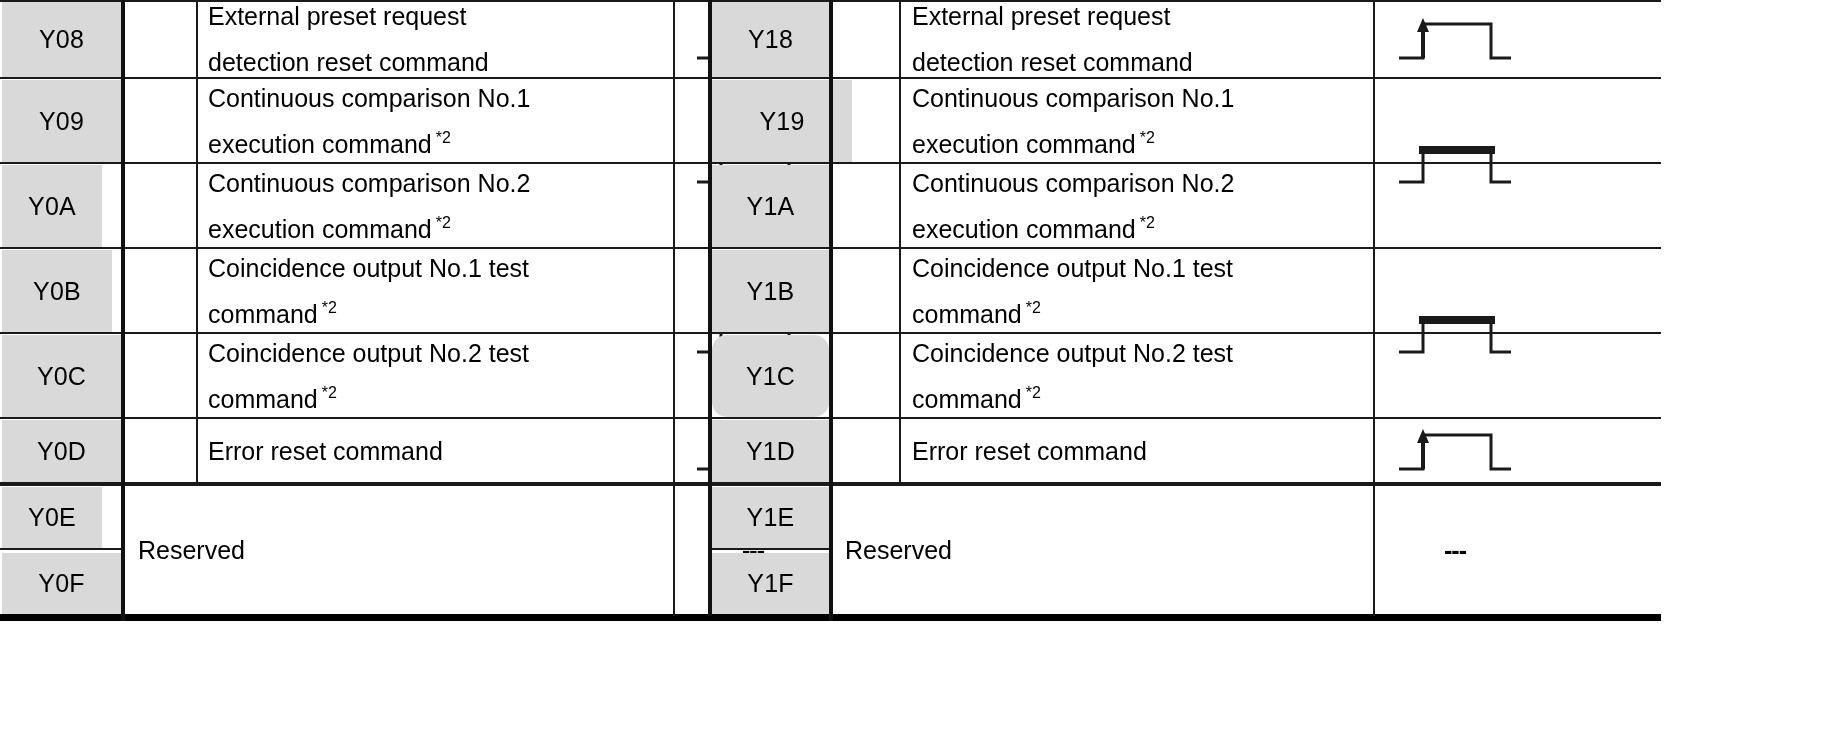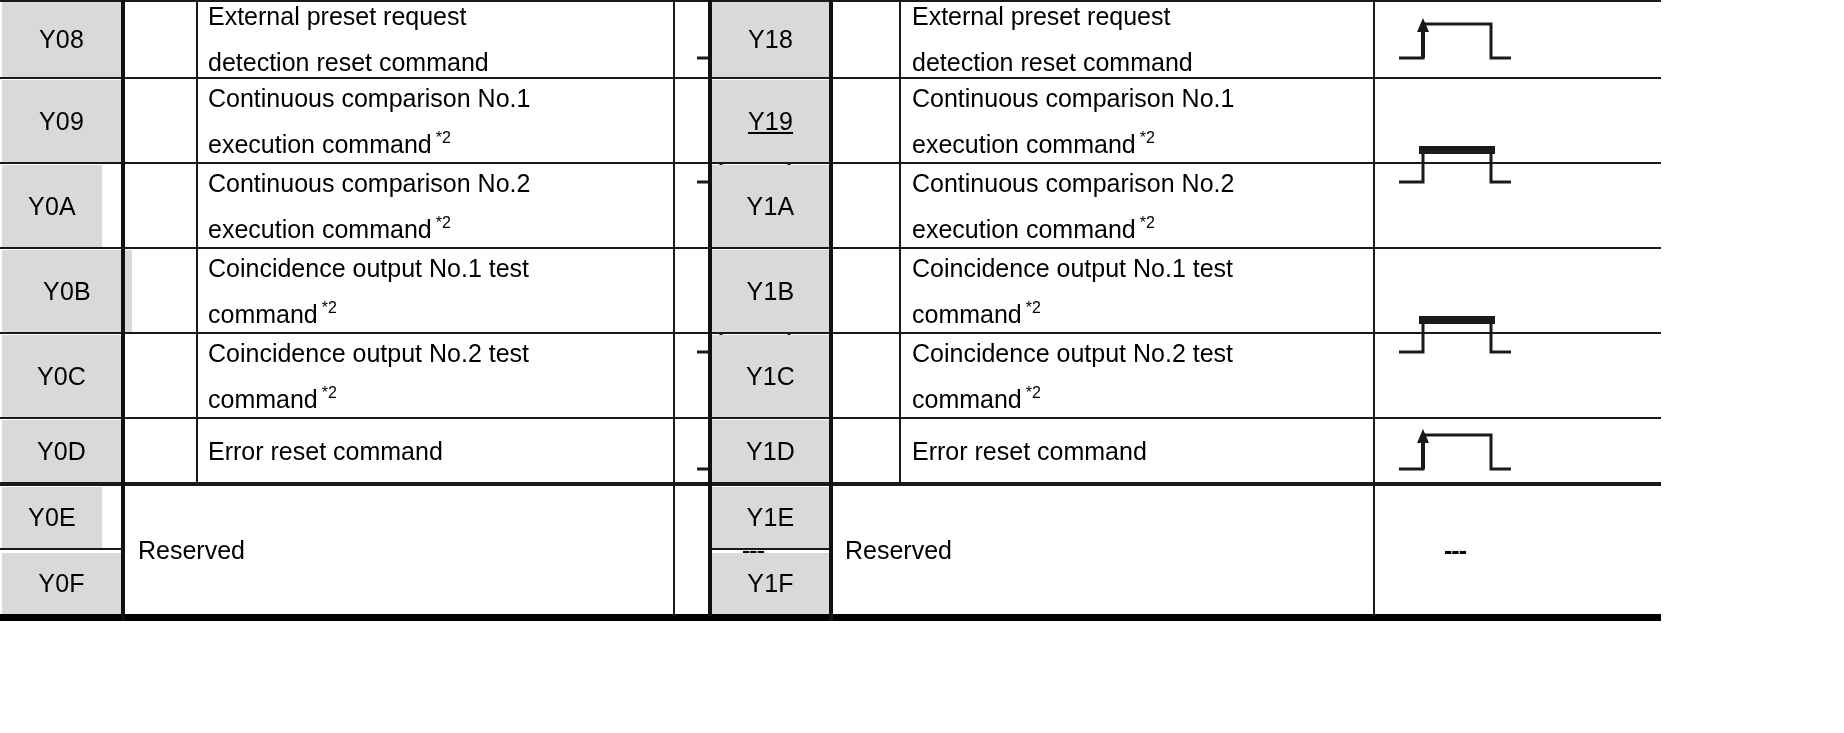--- a/index.html
+++ b/index.html
@@ -94,21 +94,21 @@
   .hthick { position: absolute; background: #000000; height: 7px; }
 </style>
 </head>
 <body>
 
 <div id="sheet">
 
   <div class="cell idcell" style="left:2px; top:2px; width:119px; height:75px;">Y08</div>
   <div class="cell idcell" style="left:2px; top:80px; width:119px; height:82px;">Y09</div>
   <div class="cell idcell" style="left:2px; top:165px; width:100px; height:82px;">Y0A</div>
-  <div class="cell idcell" style="left:2px; top:250px; width:130px; height:82px;">Y0B</div>
+  <div class="cell idcell" style="left:2px; top:250px; width:110px; height:82px;">Y0B</div>
   <div class="cell idcell" style="left:2px; top:335px; width:119px; height:82px;">Y0C</div>
   <div class="cell idcell" style="left:2px; top:420px; width:119px; height:62px;">Y0D</div>
   <div class="cell idcell" style="left:2px; top:487px; width:100px; height:61px;">Y0E</div>
   <div class="cell idcell" style="left:2px; top:553px; width:119px; height:61px;">Y0F</div>
 
   <div class="cell desc" style="left:198px; top:2px; width:474px; height:75px;">
     <span class="l">External preset request</span>
     <span class="l">detection reset command</span>
   </div>
 
@@ -164,24 +164,24 @@
     <svg width="116" height="52" viewBox="0 0 116 52">
       <path d="M2 44 H26 V10 H94 V44 H114" fill="none" stroke="#1a1a1a" stroke-width="3"></path>
       <path d="M26 44 V12" fill="none" stroke="#1a1a1a" stroke-width="4"></path>
       <path d="M26 4 L20 18 L32 18 Z" fill="#1a1a1a"></path>
     </svg>
   </div>
 
   <div class="cell dashes" style="left:675px; top:487px; width:156px; height:127px;">---</div>
 
   <div class="cell idcell" style="left:712px; top:2px; width:117px; height:75px;">Y18</div>
-  <div class="cell idcell" style="left:712px; top:80px; width:117px; height:82px;text-decoration:underline;">Y19</div>
+  <div class="cell idcell" style="left:712px; top:80px; width:140px; height:82px;">Y19</div>
   <div class="cell idcell" style="left:712px; top:165px; width:117px; height:82px;">Y1A</div>
   <div class="cell idcell" style="left:712px; top:250px; width:117px; height:82px;">Y1B</div>
-  <div class="cell idcell" style="left:712px; top:335px; width:117px; height:82px;">Y1C</div>
+  <div class="cell idcell" style="left:712px; top:335px; width:117px; height:82px;border-radius:15px;">Y1C</div>
   <div class="cell idcell" style="left:712px; top:420px; width:117px; height:62px;">Y1D</div>
   <div class="cell idcell" style="left:712px; top:487px; width:117px; height:61px;">Y1E</div>
   <div class="cell idcell" style="left:712px; top:553px; width:117px; height:61px;">Y1F</div>
 
   <div class="cell desc" style="left:902px; top:2px; width:470px; height:75px;">
     <span class="l">External preset request</span>
     <span class="l">detection reset command</span>
   </div>
 
   <div class="cell desc" style="left:902px; top:80px; width:470px; height:82px;">

